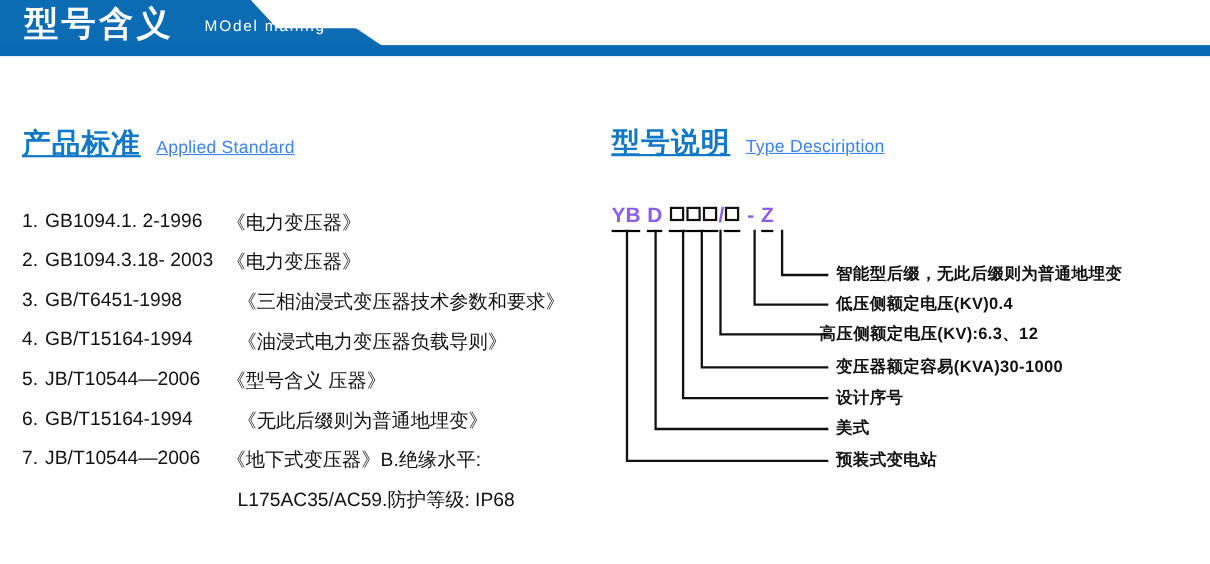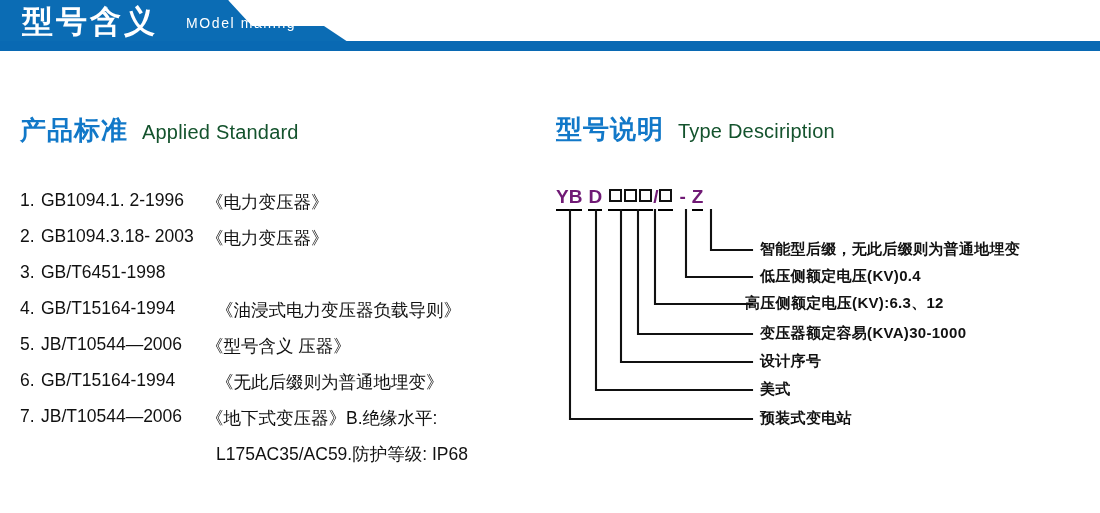--- a/index.html
+++ b/index.html
@@ -55,28 +55,30 @@
   }
 
   
   .sec-head { position: absolute; white-space: nowrap; }
   .sec-cn {
     font-size: 26px;
     font-weight: 700;
     color: #1178C8;
     letter-spacing: 1px;
     vertical-align: baseline;
+    text-decoration: underline;
   }
   .sec-en {
-    font-size: 20px;
+    font-size: 16px;
     font-weight: 400;
-    color: #14532d;
+    color: #3b82f6;
     letter-spacing: 0.2px;
     margin-left: 14px;
     vertical-align: baseline;
+    text-decoration: underline;
   }
   #std-head { left: 20px; top: 113px; }
   #type-head { left: 556px; top: 112px; }
 
   
   #std-list {
     position: absolute;
     left: 20px; top: 190px;
     width: 530px;
   }
@@ -97,21 +99,21 @@
   #diagram {
     position: absolute;
     left: 556px; top: 186px;
     width: 544px; height: 250px;
   }
   #code-line {
     position: absolute;
     left: 0px; top: 0px;
     font-size: 19px;
     font-weight: 700;
-    color: #701a75;
+    color: #8b5cf6;
     white-space: nowrap;
     letter-spacing: 0px;
   }
   #code-line .seg { display: inline-block; }
   #code-line .u { border-bottom: 2px solid #000; padding-bottom: 1px; }
   #code-line .sp { display: inline-block; width: 6px; }
   .box-glyph {
     display: inline-block;
     width: 13px; height: 13px;
     border: 2px solid #111;
@@ -159,20 +161,21 @@
 
     <div class="std-row">
       <span class="std-num">2.</span>
       <span class="std-code">GB1094.3.18- 2003</span>
       <span class="std-name tight">《电力变压器》</span>
     </div>
 
     <div class="std-row">
       <span class="std-num">3.</span>
       <span class="std-code">GB/T6451-1998</span>
+      <span class="std-name">《三相油浸式变压器技术参数和要求》</span>
     </div>
 
     <div class="std-row">
       <span class="std-num">4.</span>
       <span class="std-code">GB/T15164-1994</span>
       <span class="std-name">《油浸式电力变压器负载导则》</span>
     </div>
 
     <div class="std-row">
       <span class="std-num">5.</span>

